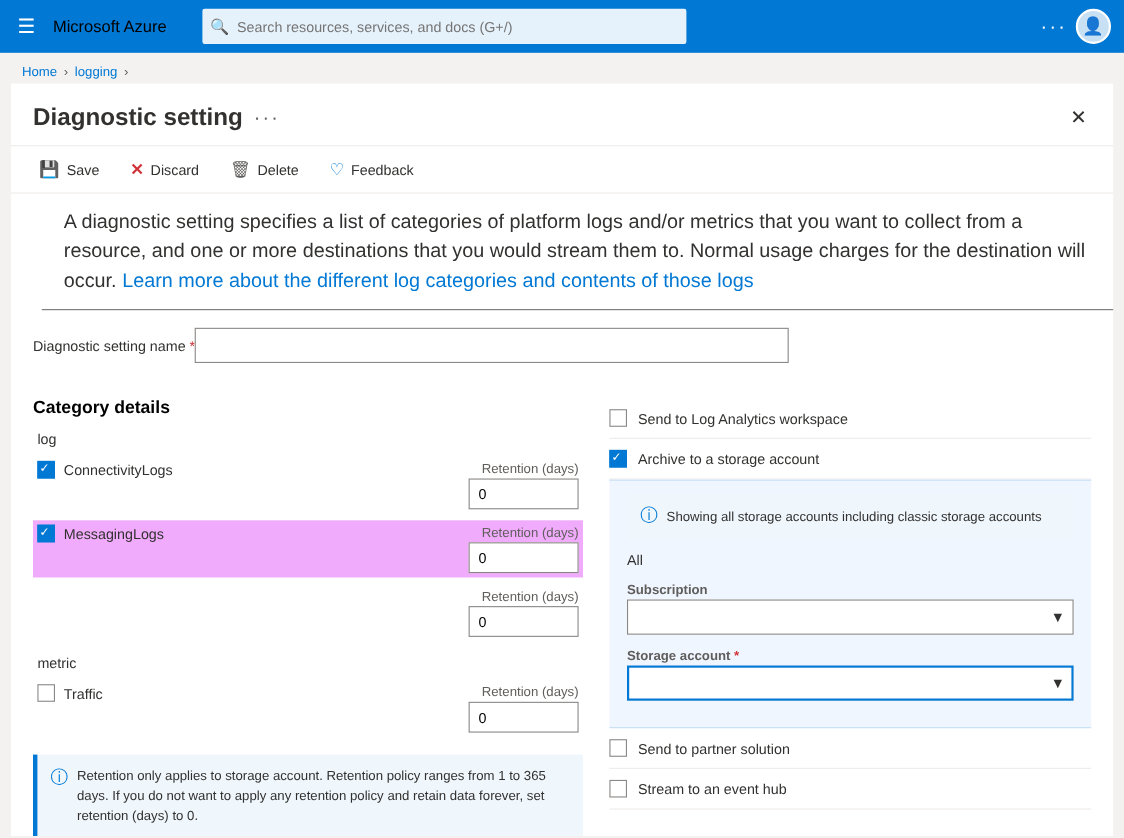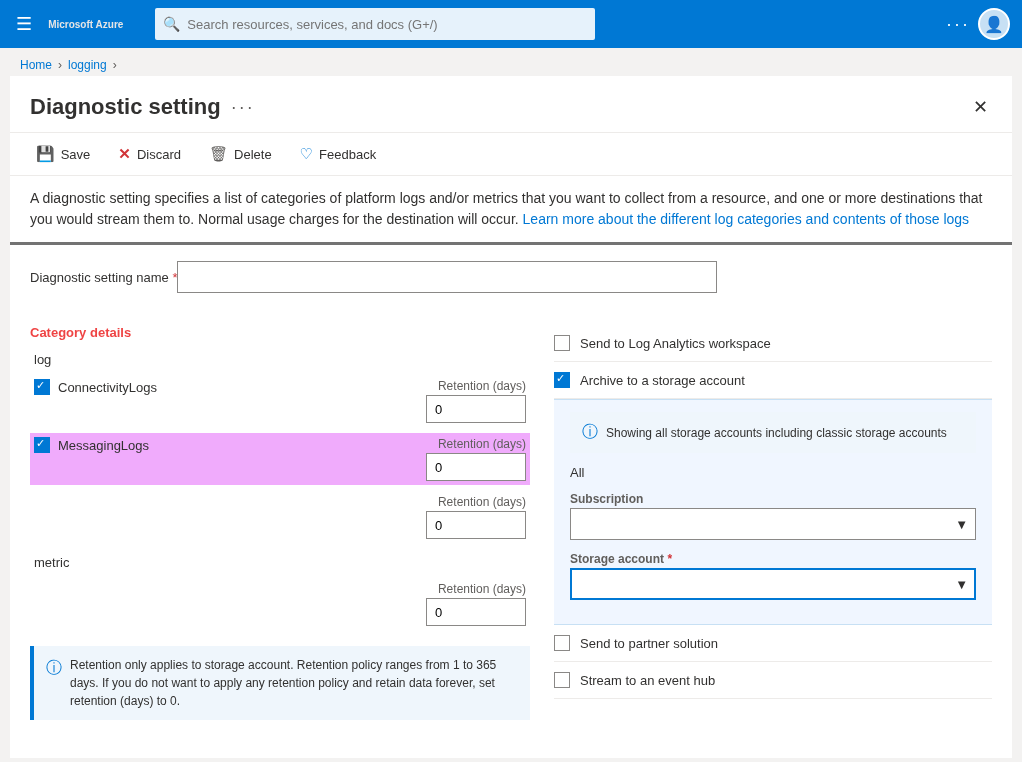--- a/index.html
+++ b/index.html
@@ -14,23 +14,23 @@
       padding: 0 12px;
       gap: 12px;
     }
     .topbar-hamburger {
       color: white;
       font-size: 18px;
       cursor: pointer;
       padding: 4px;
     }
     .topbar-title {
-      color: #e5e5e5;
-      font-size: 10px;
-      font-weight: 700;
+      color: #000000;
+      font-size: 15px;
+      font-weight: 400;
       white-space: nowrap;
     }
     .topbar-search {
       flex: 1;
       max-width: 440px;
       margin: 0 20px;
     }
     .topbar-search input {
       width: 100%;
       height: 32px;
@@ -144,24 +144,25 @@
     }
     .toolbar-btn .btn-icon { font-size: 15px; }
     .toolbar-btn.save-btn .btn-icon { color: #605e5c; }
     .toolbar-btn.discard-btn .btn-icon { color: #d13438; font-weight: bold; }
     .toolbar-btn.delete-btn .btn-icon { color: #605e5c; }
     .toolbar-btn.feedback-btn .btn-icon { color: #0078d4; }
 
     
     .description-area {
       padding: 12px 20px;
-      font-size: 14px;
+      font-size: 18px;
       color: #323130;
       line-height: 1.5;
-      border-bottom: 3px solid #737373;
+      border-bottom: 1px solid #737373;
+      margin-left: 28px;
     }
     .description-area a { color: #0078d4; text-decoration: none; }
 
     
     .form-area {
       padding: 16px 20px;
     }
     .form-row {
       display: flex;
       align-items: center;
@@ -190,23 +191,23 @@
       padding: 0 20px;
     }
     .left-col {
       flex: 0 0 500px;
     }
     .right-col {
       flex: 1;
     }
 
     .section-title {
-      font-size: 13px;
+      font-size: 16px;
       font-weight: 600;
-      color: #ef4444;
+      color: #000000;
       margin-bottom: 12px;
     }
 
     .log-section-label {
       font-size: 13px;
       font-weight: 500;
       color: #323130;
       margin-bottom: 8px;
       padding-left: 4px;
     }
@@ -484,20 +485,24 @@
       <div class="log-item">
         <div class="retention-wrap">
           <span class="retention-label">Retention (days)</span>
           <input type="text" class="retention-input" value="0" style="">
         </div>
       </div>
 
       <div class="metric-section-label">metric</div>
 
       <div class="log-item">
+        <div class="checkbox-wrap">
+          <input type="checkbox" class="checkbox" id="traffic" style="">
+          <label for="traffic">Traffic</label>
+        </div>
         <div class="retention-wrap">
           <span class="retention-label">Retention (days)</span>
           <input type="text" class="retention-input" value="0" style="">
         </div>
       </div>
 
       <div class="info-box">
         <span class="info-icon">ⓘ</span>
         <span>Retention only applies to storage account. Retention policy ranges from 1 to 365 days. If you do not want to apply any retention policy and retain data forever, set retention (days) to 0.</span>
       </div>

